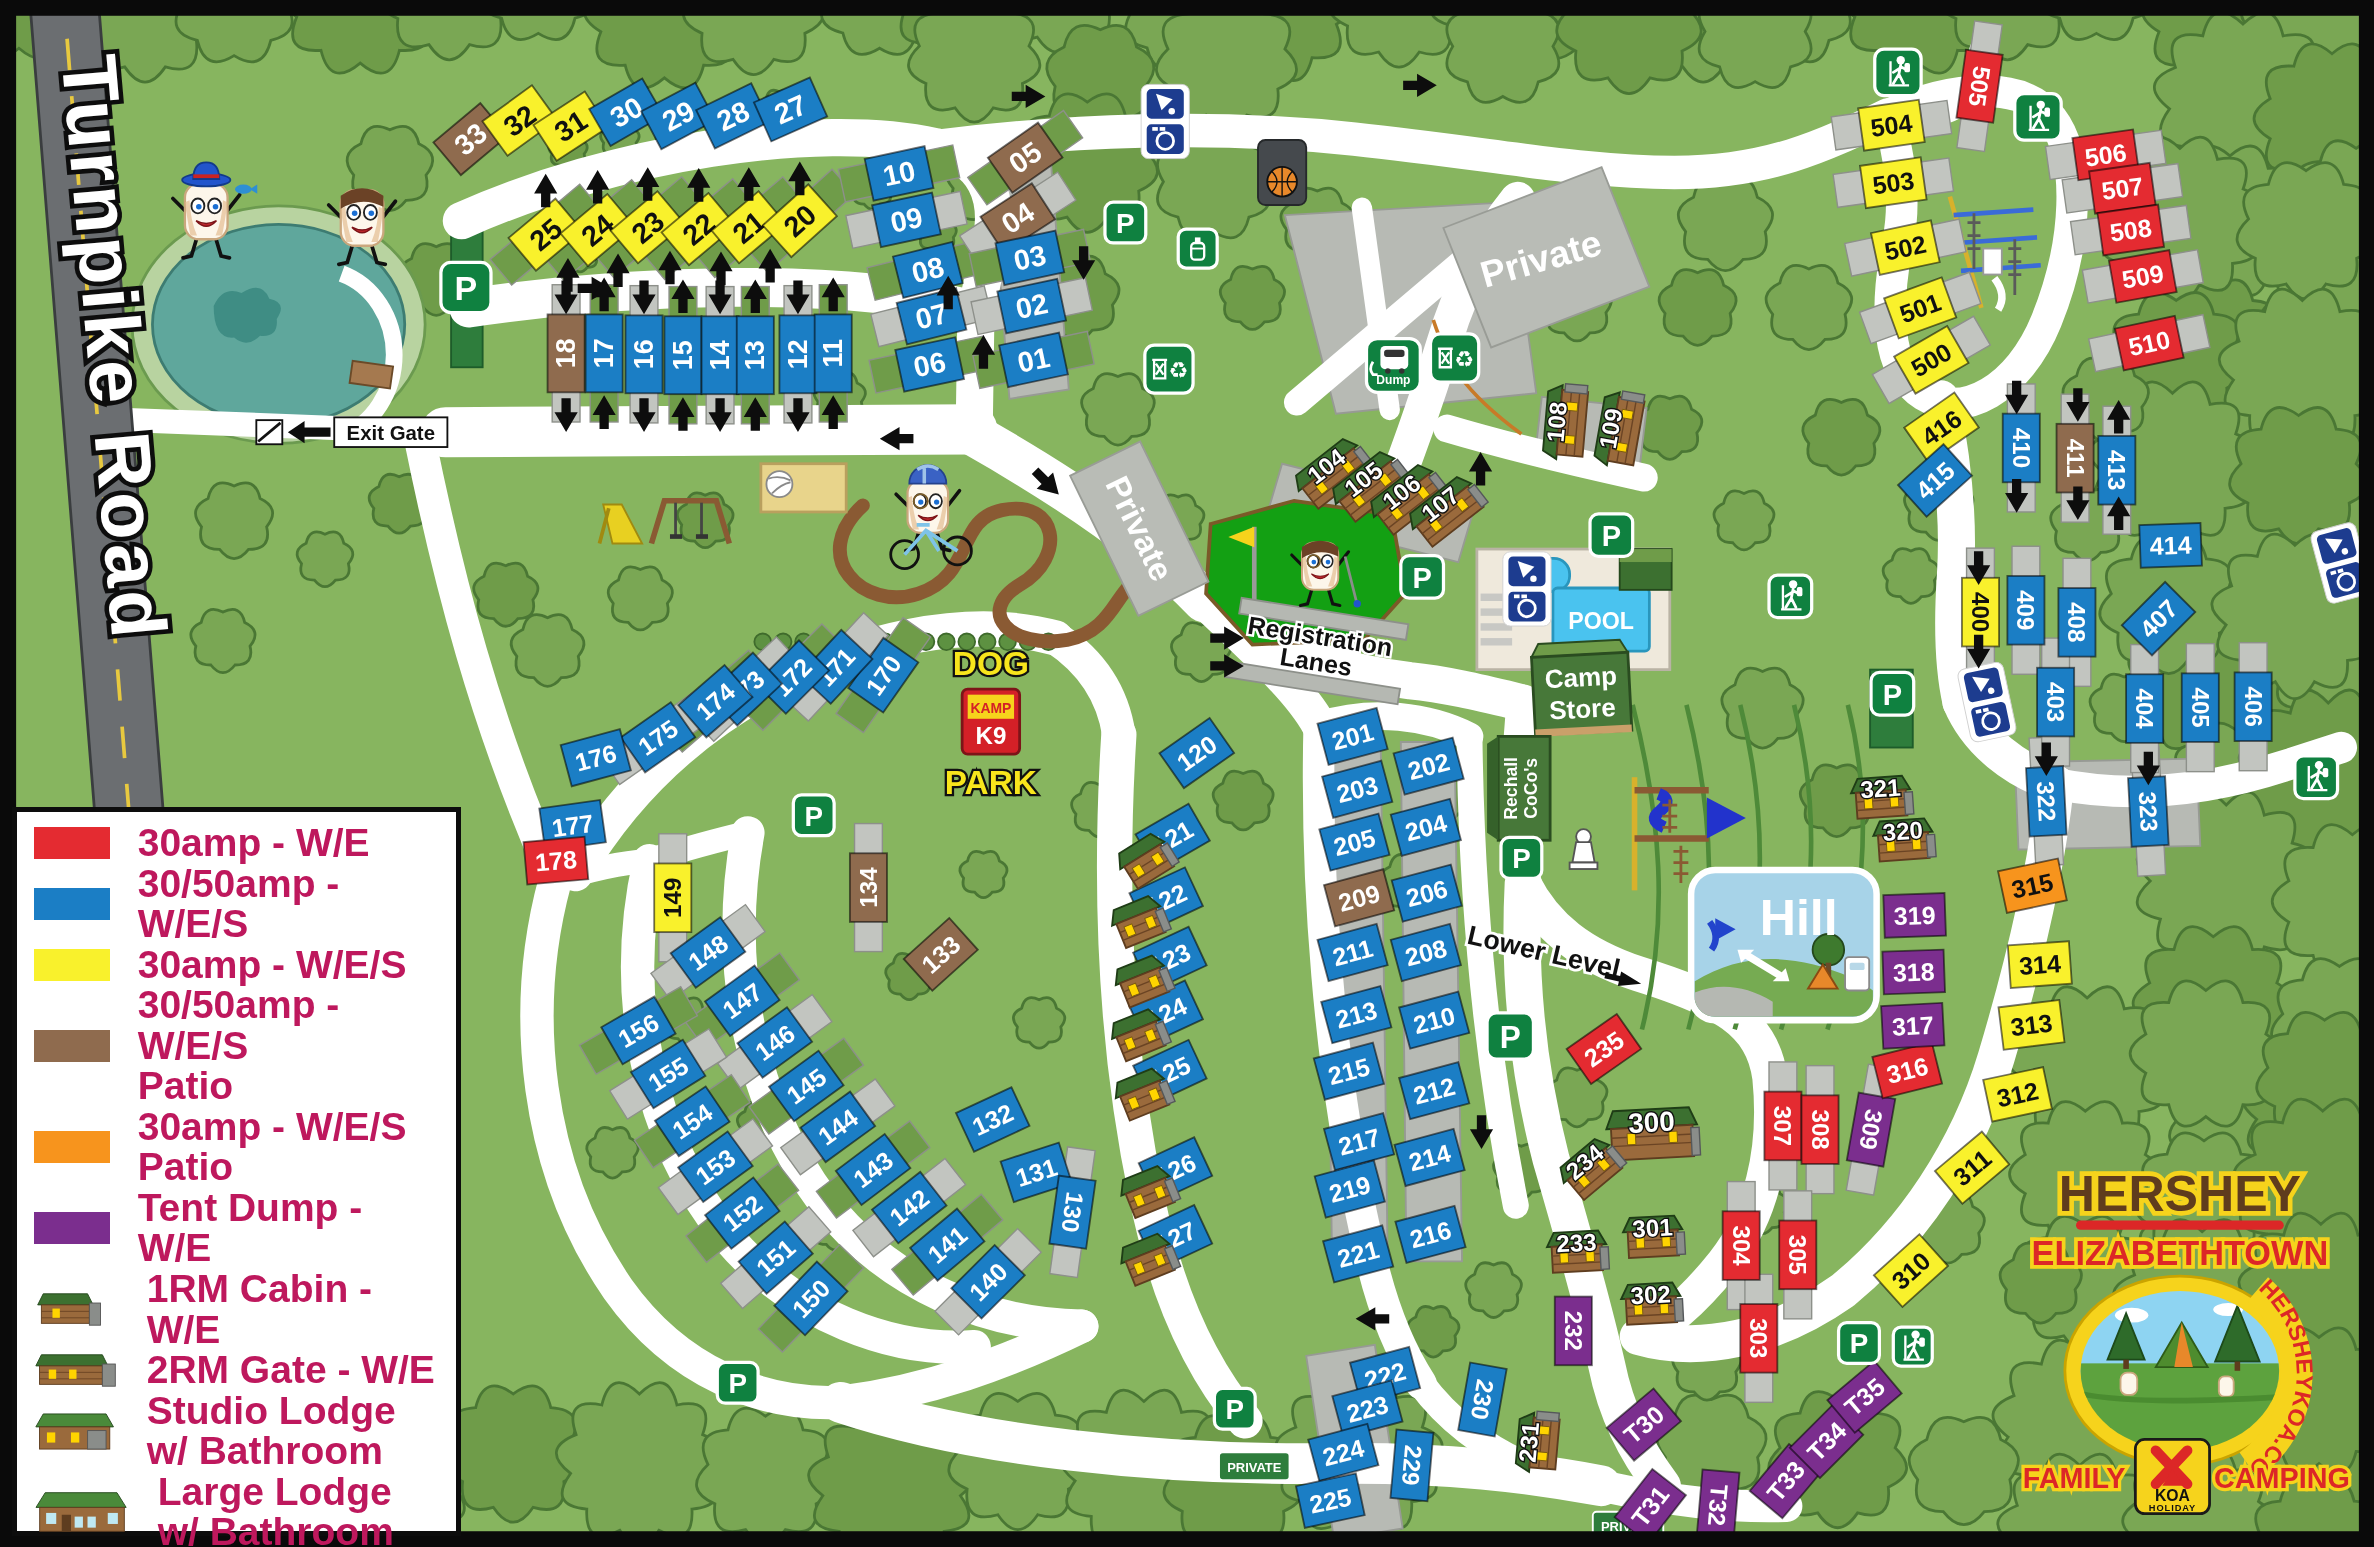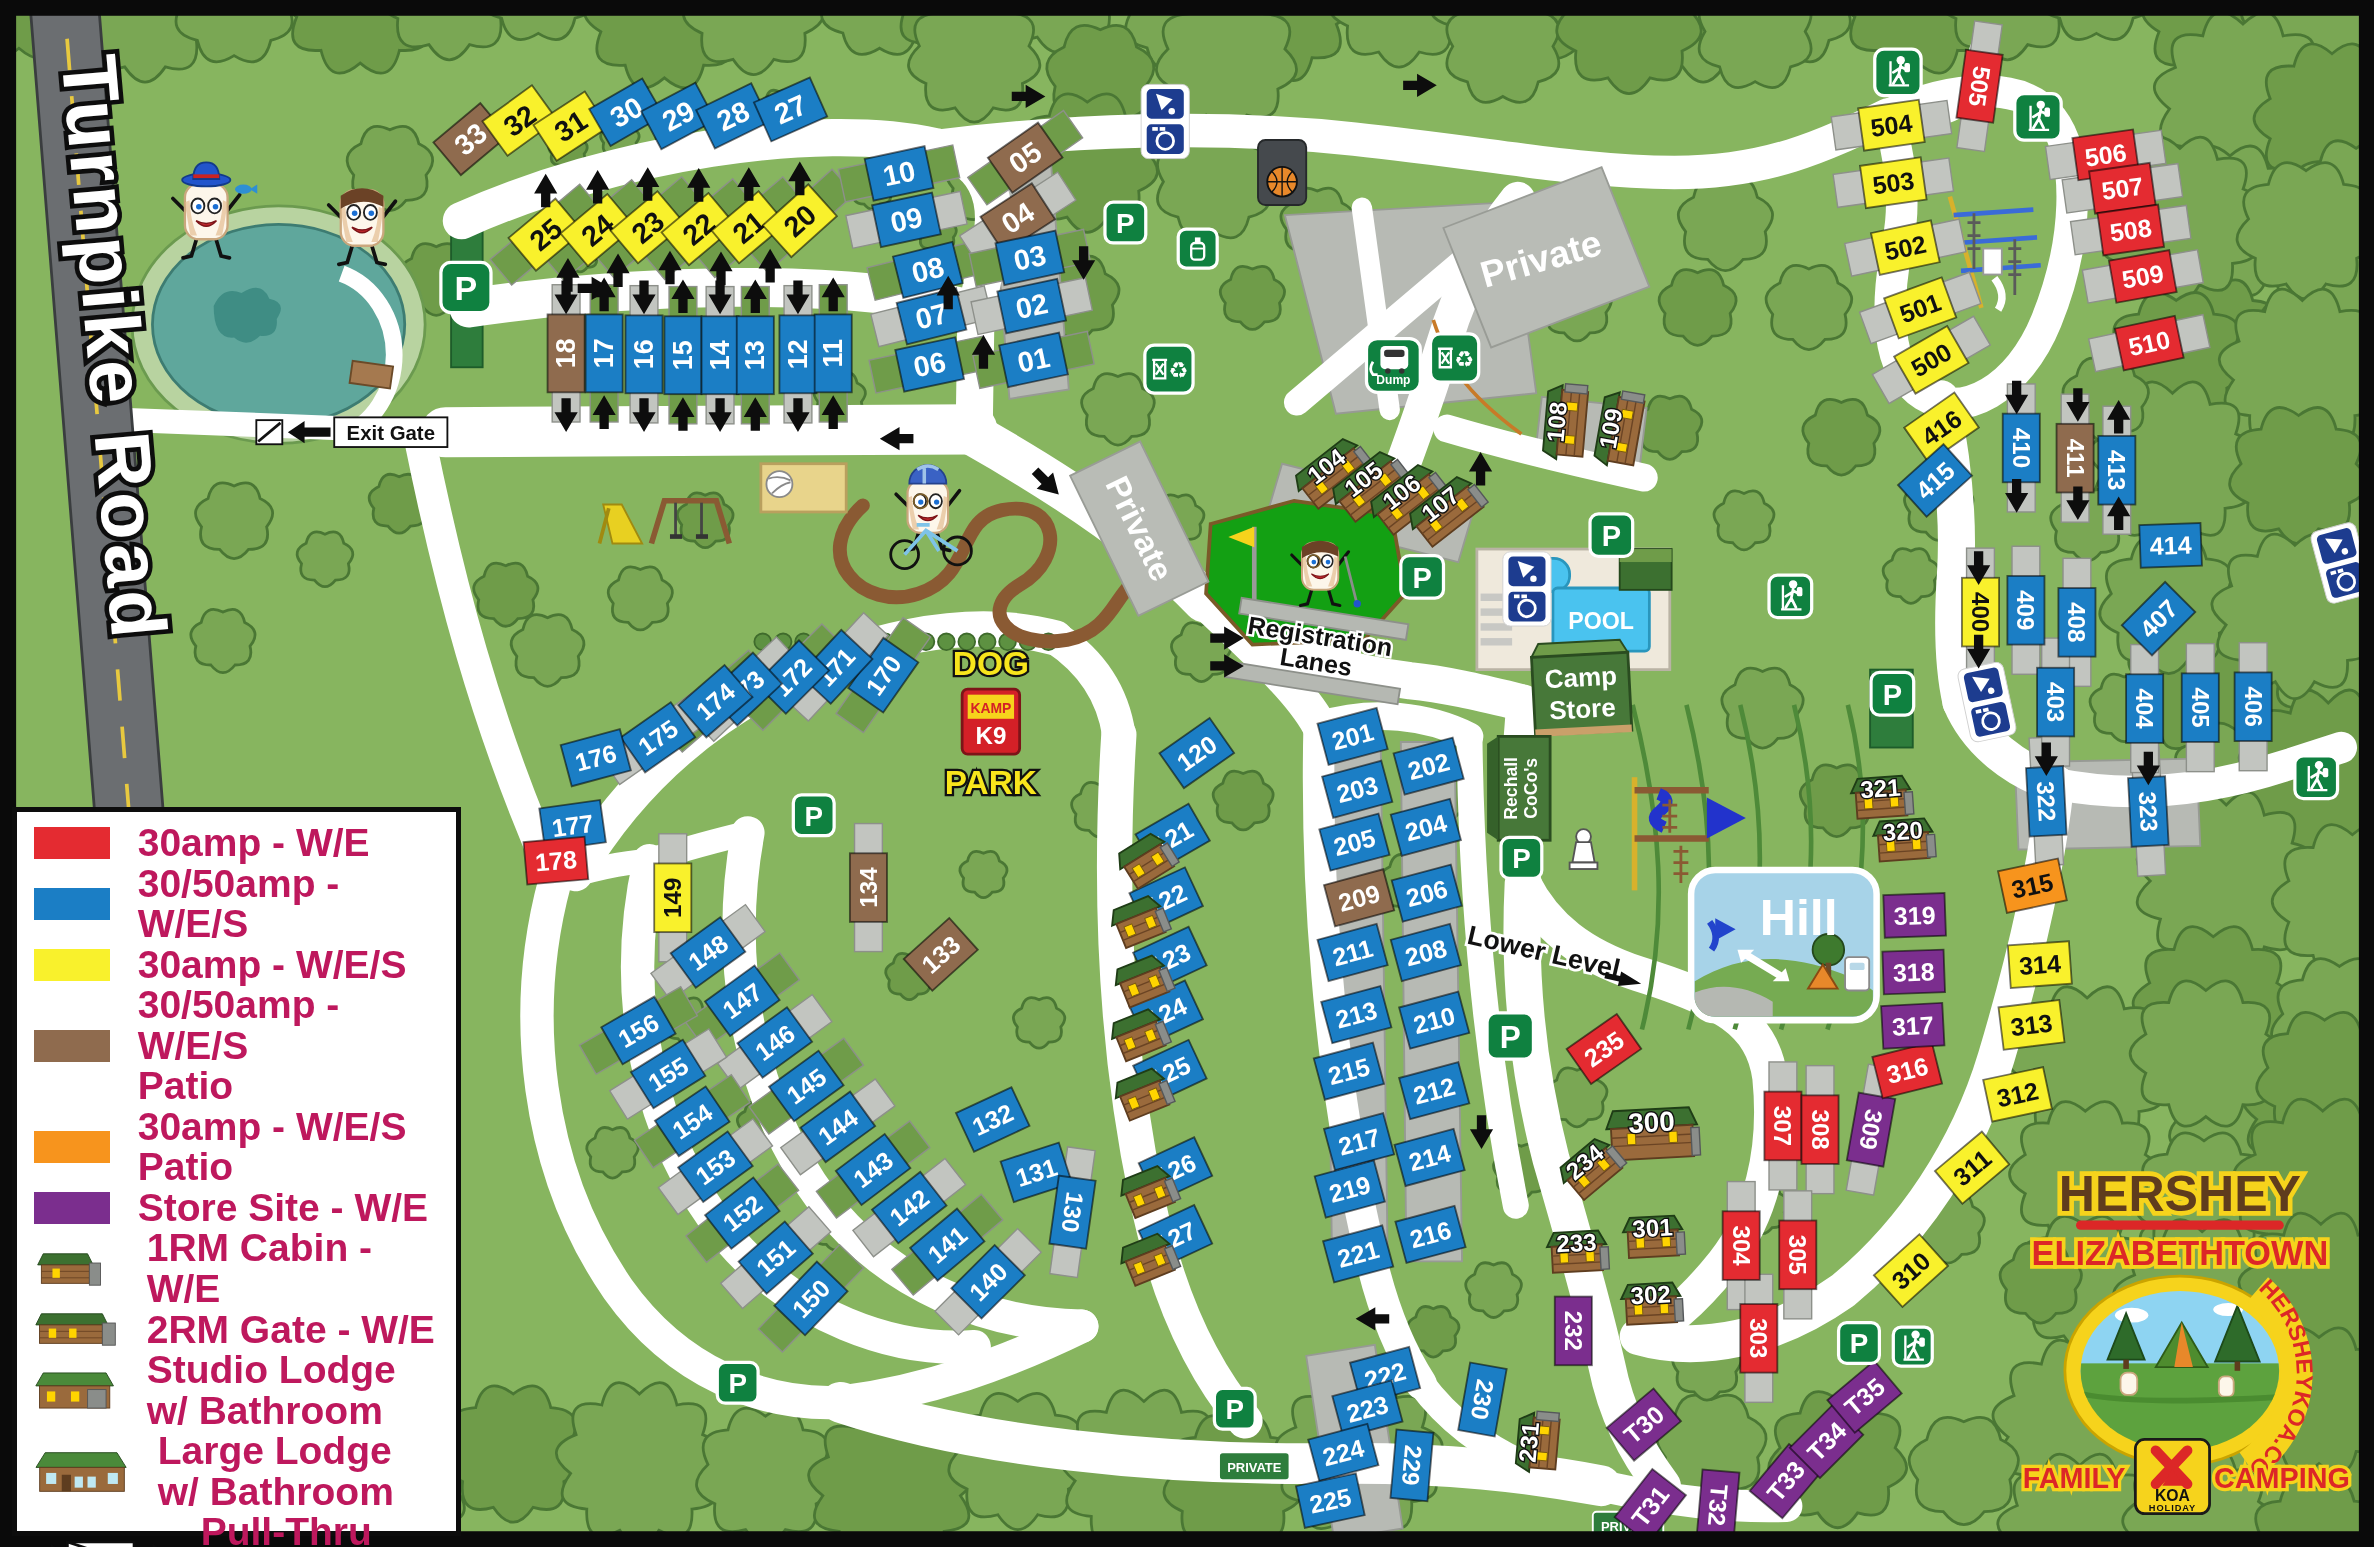--- a/index.html
+++ b/index.html
@@ -1603,21 +1603,21 @@
   <div class="lrow">
         <div class="sw" style="background: rgb(143, 107, 78);"></div>
         <div class="ltxt"><span>30/50amp - W/E/S</span><span class="l2">Patio</span></div>
       </div>
   <div class="lrow">
         <div class="sw" style="background: rgb(247, 148, 29);"></div>
         <div class="ltxt"><span>30amp - W/E/S</span><span class="l2">Patio</span></div>
       </div>
   <div class="lrow">
         <div class="sw" style="background: rgb(123, 46, 142);"></div>
-        <div class="ltxt">Store Site - W/E</div>
+        <div class="ltxt">Tent Dump - W/E</div>
       </div>
   <div class="lrow">
         <div class="lic">
           <svg width="72" height="39" viewBox="0 0 78 42">
             <polygon points="4,16 64,16 58,4 10,4" fill="#3c7030" stroke="#24481c"></polygon>
             <rect x="8" y="16" width="52" height="20" fill="#9a6a3c" stroke="#5e3d1f"></rect>
             <line x1="8" y1="23" x2="60" y2="23" stroke="#6b4424"></line>
             <line x1="8" y1="30" x2="60" y2="30" stroke="#6b4424"></line>
             <rect x="20" y="20" width="8" height="10" fill="#ffd400"></rect>
             <rect x="60" y="14" width="12" height="24" fill="#8a8d8a" stroke="#555"></rect>

